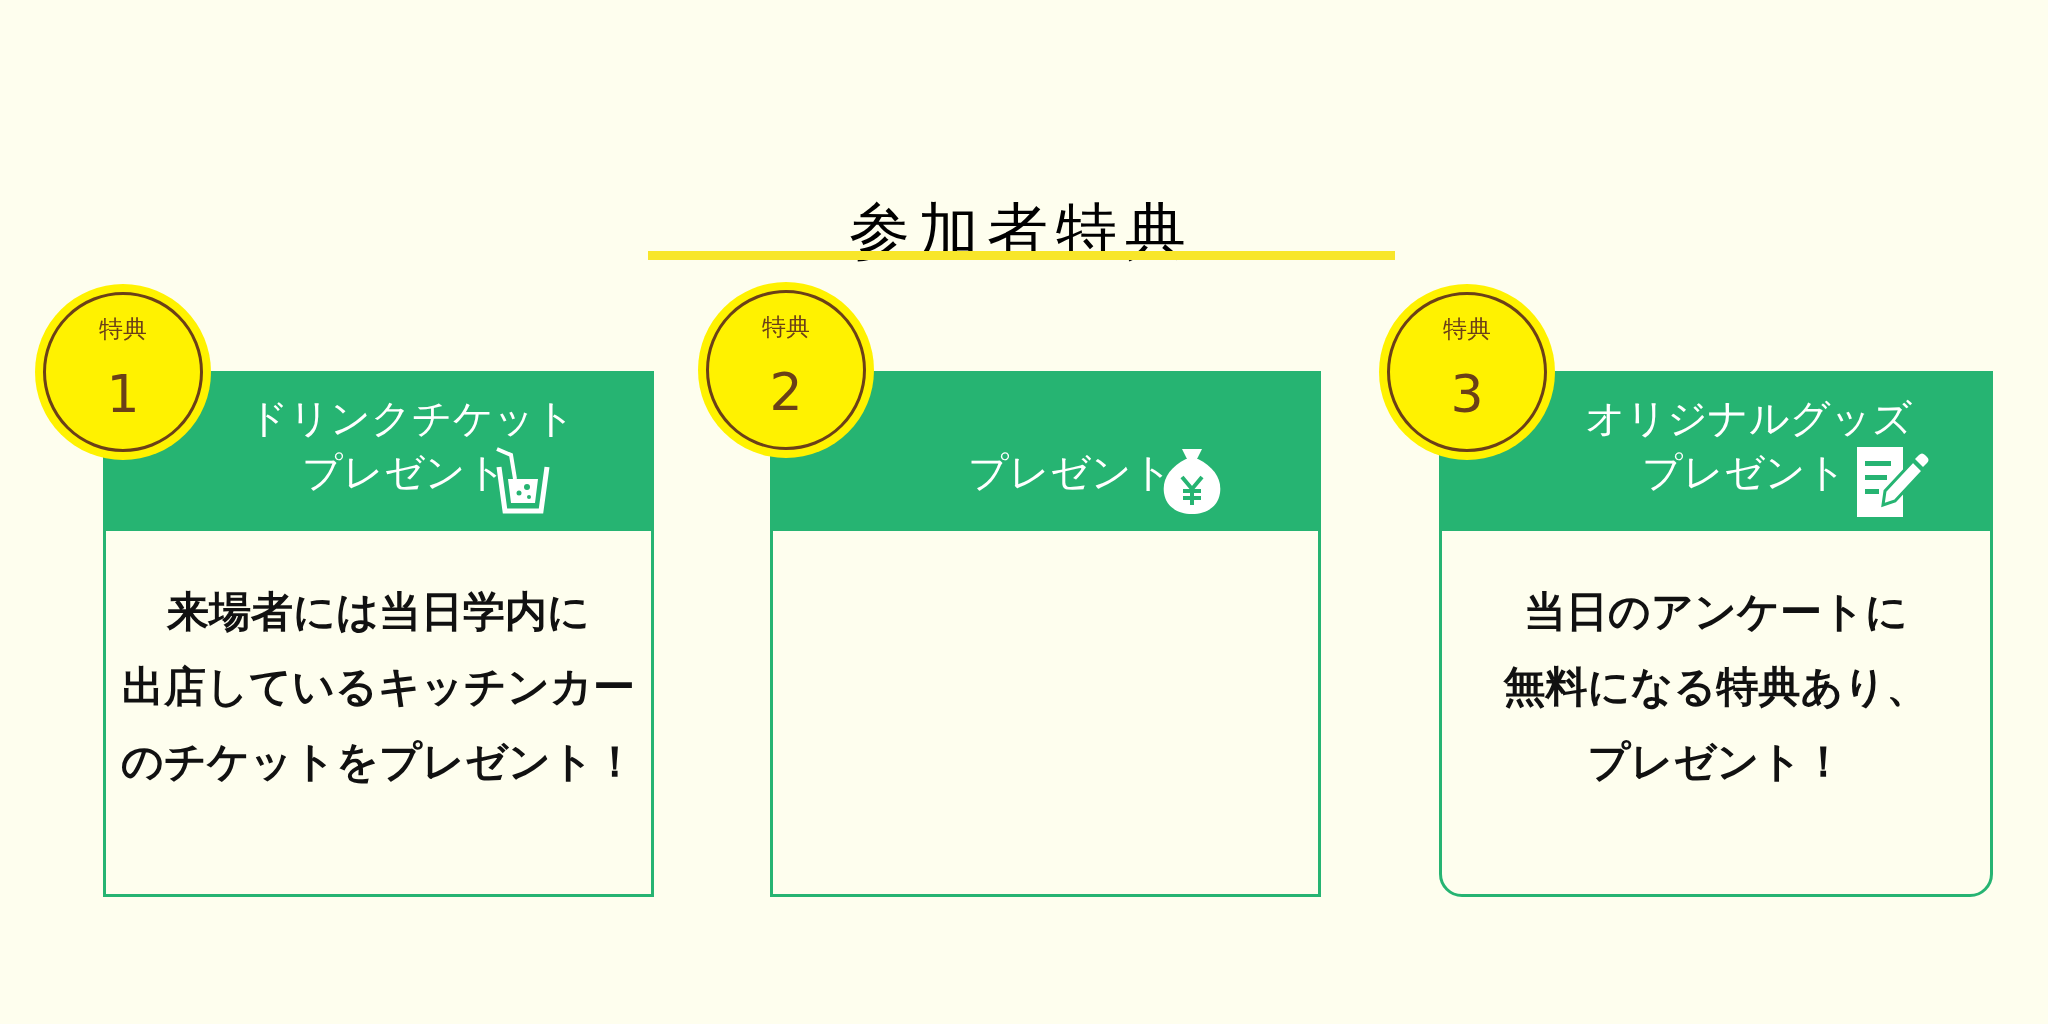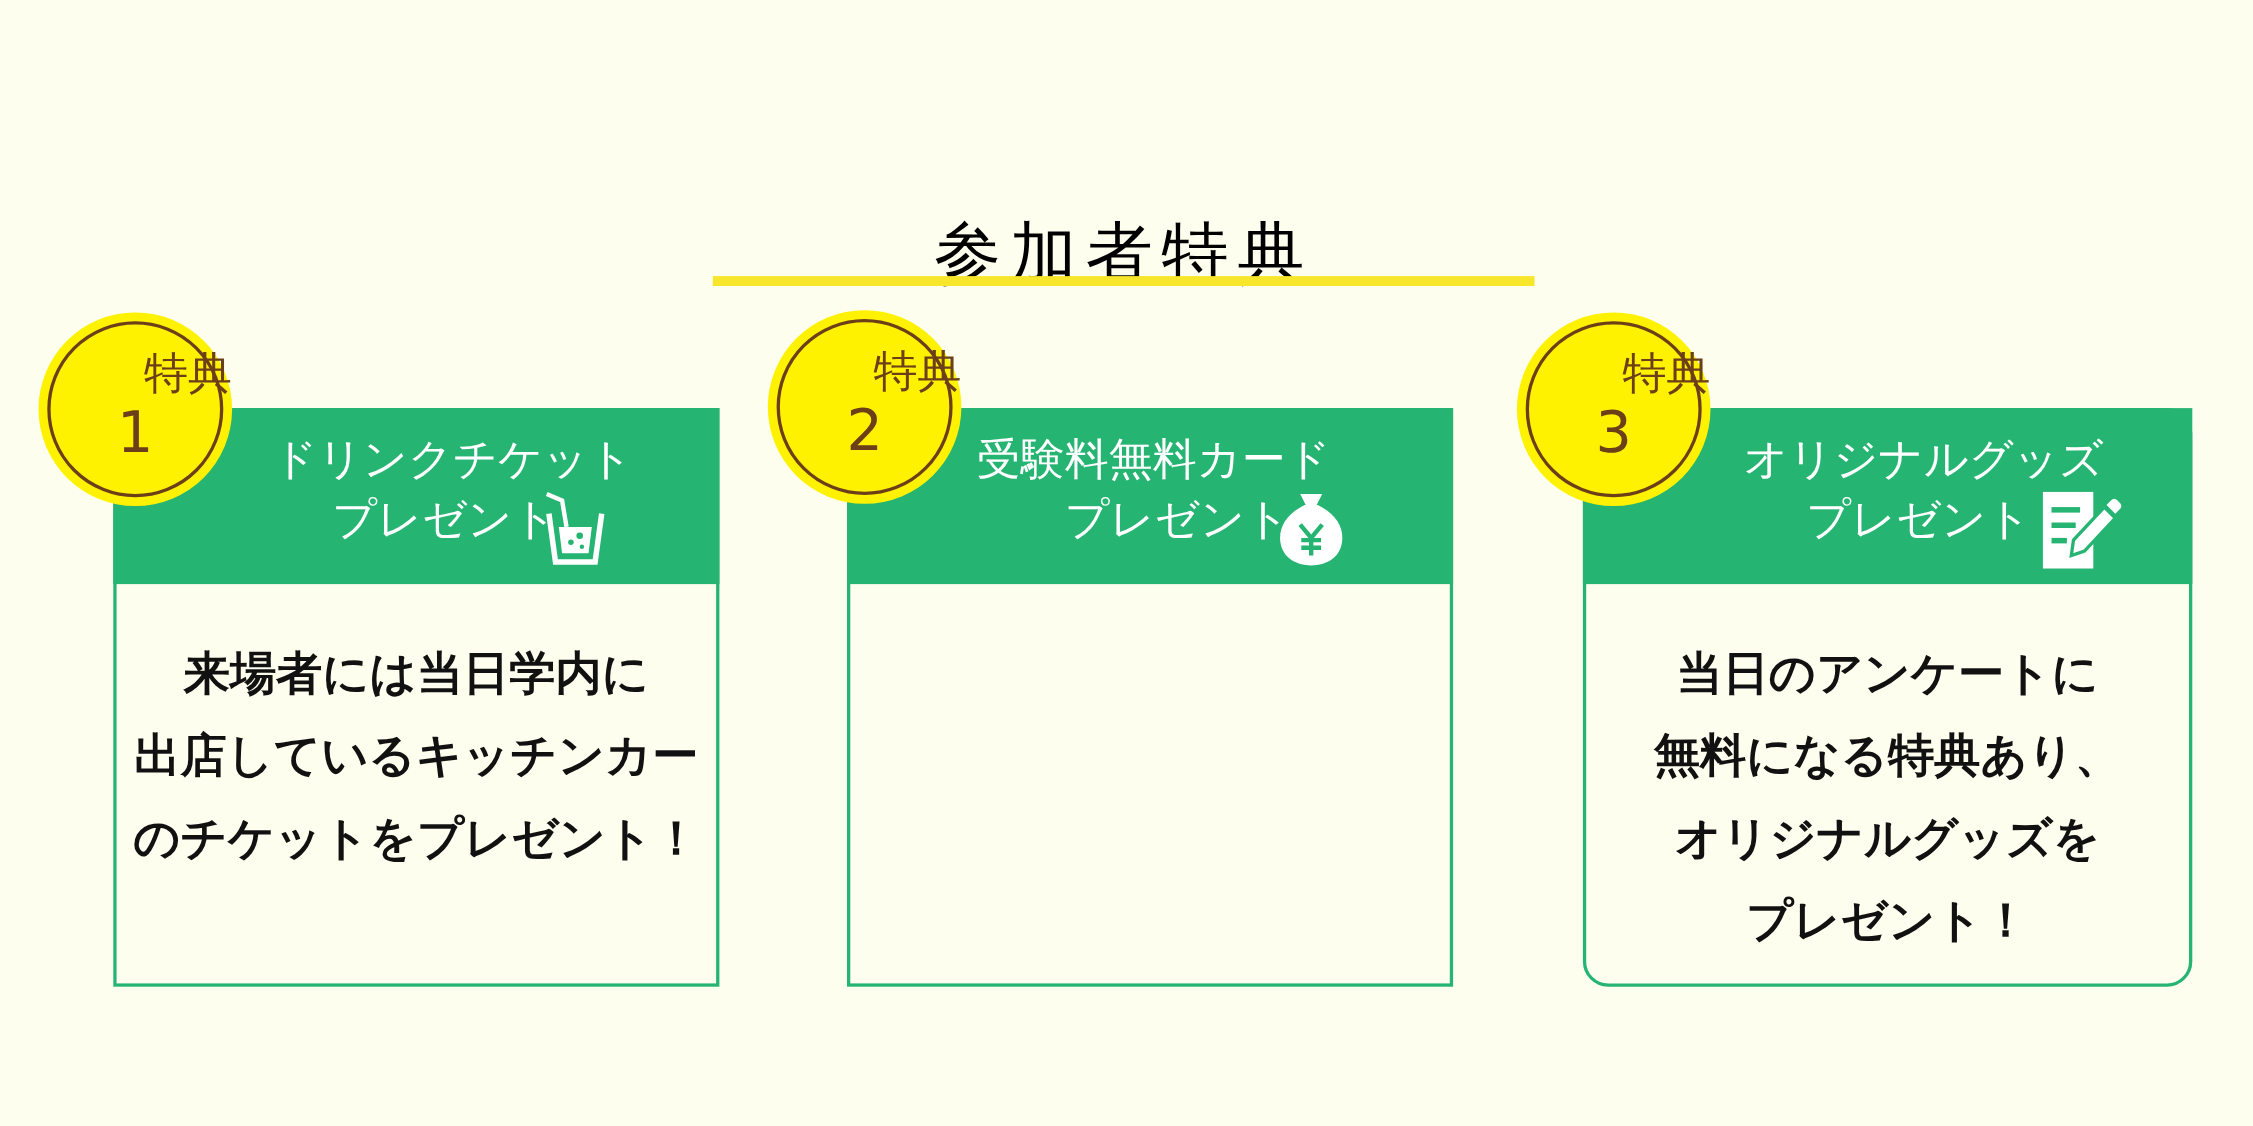--- a/index.html
+++ b/index.html
@@ -38,22 +38,22 @@
   .body-line { display: block; white-space: nowrap; }
   .badge {
     position: absolute; width: 176px; height: 176px; border-radius: 50%;
     background: #fff200; box-sizing: border-box;
   }
   .badge-ring {
     position: absolute; left: 8px; top: 8px; right: 8px; bottom: 8px;
     border-radius: 50%; border: 3px solid #6b4018;
   }
   .badge-label {
-    position: absolute; left: 0; right: 0; top: 36px; text-align: right;
-    color: #6b4018; font-size: 40px; line-height: 40px;
+    position: absolute; left: 0; right: 0; top: 25px; text-align: center;
+    color: #6b4018; font-size: 24px; line-height: 40px;
   }
   .badge-num {
     position: absolute; left: 0; right: 0; top: 80px; text-align: center;
     color: #6b4018; font-size: 52px; line-height: 60px;
   }
 </style>
 </head>
 <body>
 
 <h1 class="title">参加者特典</h1>
@@ -79,21 +79,20 @@
   </div>
 </div>
 <div class="badge" style="left:35px; top:284px;">
   <div class="badge-ring"></div>
   <div class="badge-label">特典</div>
   <div class="badge-num">1</div>
 </div>
 
 <div class="card" style="left:770px;">
   <div class="card-header">
-    <span class="header-line" style="left:118px; top:22px;">受験料無料カード</span>
     <span class="header-line" style="left:198px; top:76px;">プレゼント</span>
     <svg class="header-icon" style="left:392px; top:76px;" width="60" height="68" viewBox="0 0 60 68">
       <path d="M20,2 L40,2 L34,14 L26,14 Z" fill="#fff"></path>
       <path d="M24,12 L36,12 C52,20 60,32 58,46 C56,60 44,67 30,67 C16,67 4,60 2,46 C0,32 8,20 24,12 Z" fill="#fff"></path>
       <path d="M20,30 L30,42 L40,30 M30,42 L30,58 M21,44 L39,44 M21,51 L39,51" fill="none" stroke="#26b472" stroke-width="4"></path>
     </svg>
   </div>
 </div>
 <div class="badge" style="left:698px; top:282px;">
   <div class="badge-ring"></div>
@@ -110,21 +109,20 @@
       <rect x="8" y="14" width="26" height="5" fill="#26b472"></rect>
       <rect x="8" y="28" width="22" height="5" fill="#26b472"></rect>
       <rect x="8" y="42" width="14" height="5" fill="#26b472"></rect>
       <path d="M26,58 L28,44 L56,14 L66,24 L38,54 Z" fill="#fff" stroke="#26b472" stroke-width="3"></path>
       <path d="M58,12 L62,8 C64,6 66,6 68,8 L70,10 C72,12 72,14 70,16 L66,20 Z" fill="#fff"></path>
     </svg>
   </div>
   <div class="card-body">
     <span class="body-line">当日のアンケートに</span>
     <span class="body-line">無料になる特典あり、</span>
-    <span class="body-line">オリジナルグッズを</span>
     <span class="body-line">プレゼント！</span>
   </div>
 </div>
 <div class="badge" style="left:1379px; top:284px;">
   <div class="badge-ring"></div>
   <div class="badge-label">特典</div>
   <div class="badge-num">3</div>
 </div>
 
 </body></html>

